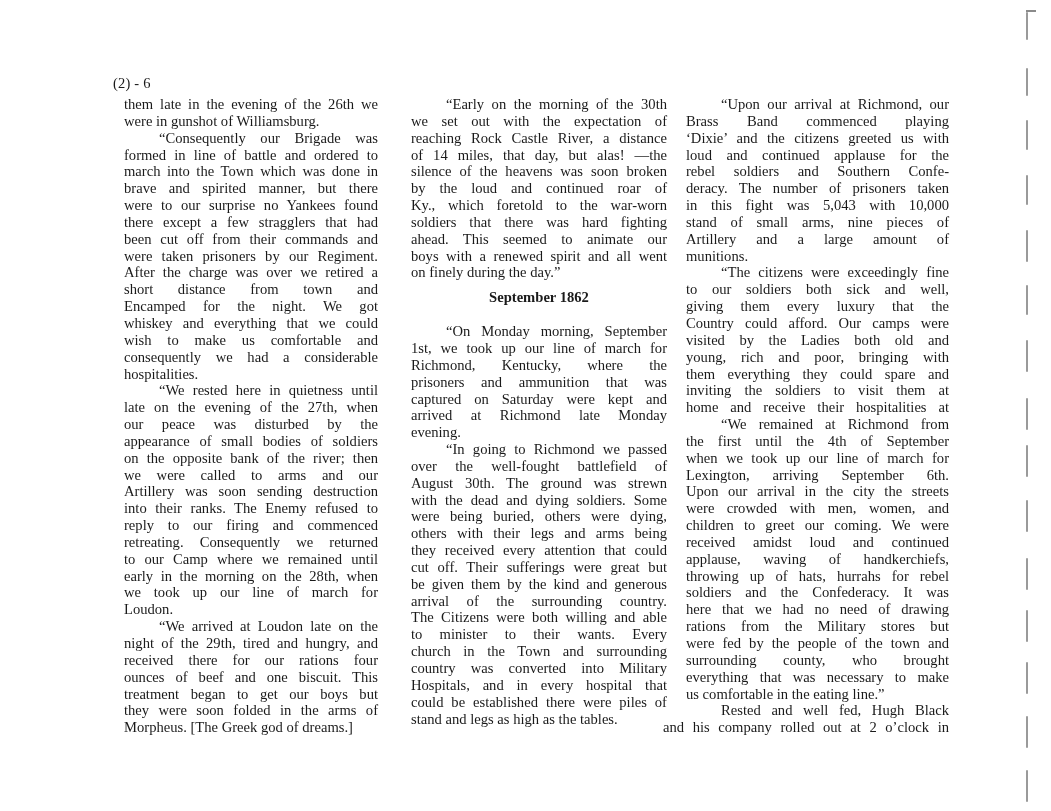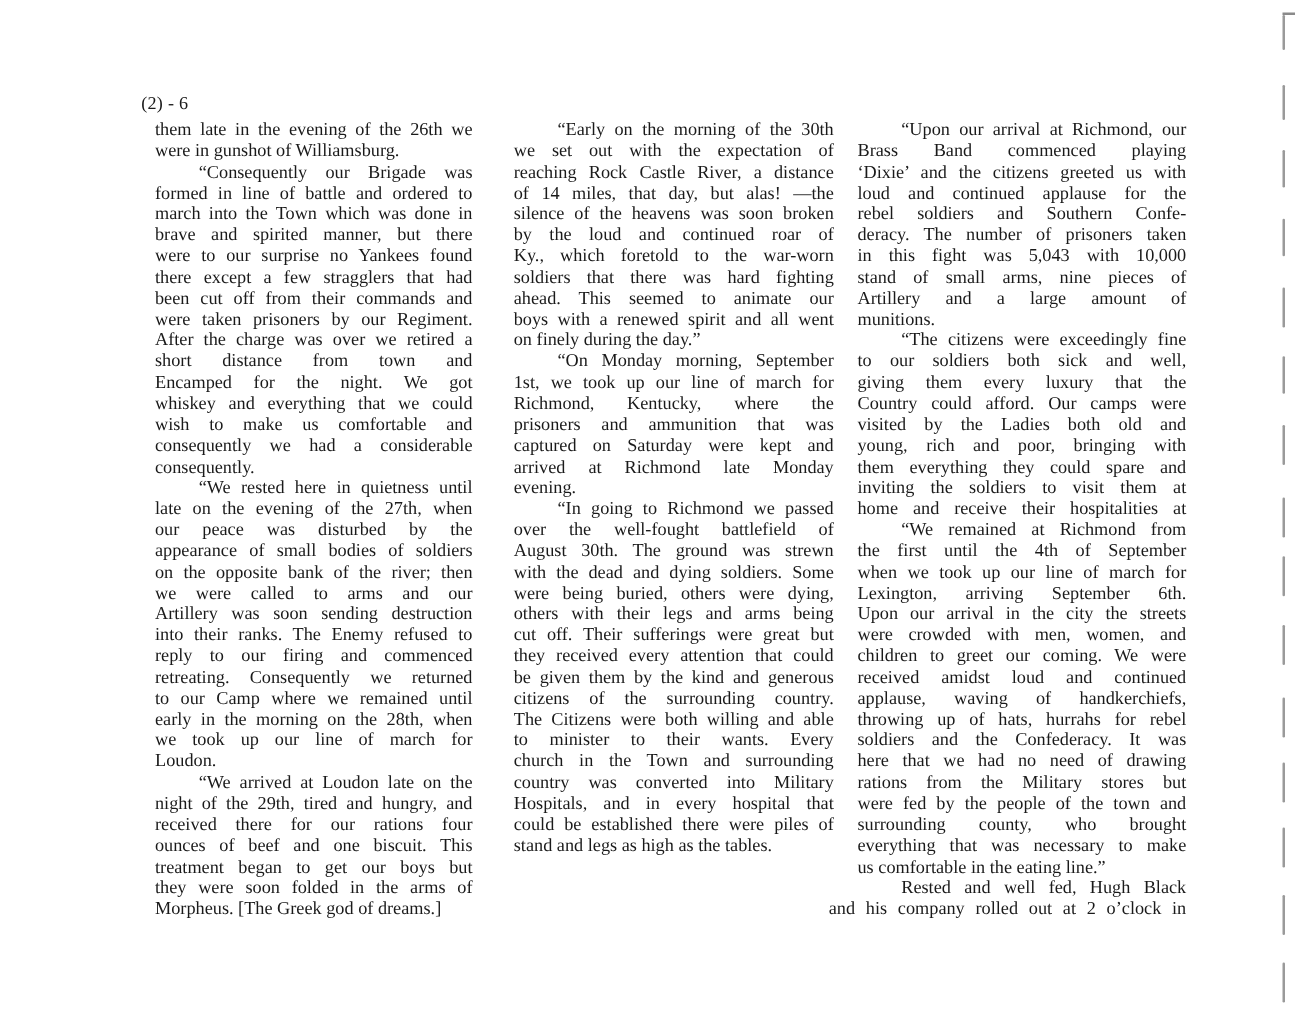--- a/index.html
+++ b/index.html
@@ -42,21 +42,21 @@
     <span class="line">were to our surprise no Yankees found</span>
     <span class="line">there except a few stragglers that had</span>
     <span class="line">been cut off from their commands and</span>
     <span class="line">were taken prisoners by our Regiment.</span>
     <span class="line">After the charge was over we retired a</span>
     <span class="line">short distance from town and</span>
     <span class="line">Encamped for the night.  We got</span>
     <span class="line">whiskey and everything that we could</span>
     <span class="line">wish to make us comfortable and</span>
     <span class="line">consequently we had a considerable</span>
-    <span class="line last">consequently.</span>
+    <span class="line last">hospitalities.</span>
     <span class="line indent">“We rested here in quietness until</span>
     <span class="line">late on the evening of the 27th, when</span>
     <span class="line">our peace was disturbed by the</span>
     <span class="line">appearance of small bodies of soldiers</span>
     <span class="line">on the opposite bank of the river; then</span>
     <span class="line">we were called to arms and our</span>
     <span class="line">Artillery was soon sending destruction</span>
     <span class="line">into their ranks.  The Enemy refused to</span>
     <span class="line">reply to our firing and commenced</span>
     <span class="line">retreating.  Consequently we returned</span>
@@ -79,38 +79,39 @@
       <span class="line">reaching Rock Castle River, a distance</span>
       <span class="line">of 14 miles, that day, but alas! —the</span>
       <span class="line">silence of the heavens was soon broken</span>
       <span class="line">by the loud and continued roar of</span>
       <span class="line">Ky., which foretold to the war-worn</span>
       <span class="line">soldiers that there was hard fighting</span>
       <span class="line">ahead.  This seemed to animate our</span>
       <span class="line">boys with a renewed spirit and all went</span>
       <span class="line last">on finely during the day.”</span>
     </div>
+  <div class="heading">September 1862</div>
   <div id="col2-after">
       <span class="line indent">“On Monday morning, September</span>
       <span class="line">1st, we took up our line of march for</span>
       <span class="line">Richmond, Kentucky, where the</span>
       <span class="line">prisoners and ammunition that was</span>
       <span class="line">captured on Saturday were kept and</span>
       <span class="line">arrived at Richmond late Monday</span>
       <span class="line last">evening.</span>
       <span class="line indent">“In going to Richmond we passed</span>
       <span class="line">over the well-fought battlefield of</span>
       <span class="line">August 30th.  The ground was strewn</span>
       <span class="line">with the dead and dying soldiers.  Some</span>
       <span class="line">were being buried, others were dying,</span>
       <span class="line">others with their legs and arms being</span>
+      <span class="line">they received every attention that could</span>
       <span class="line">cut off.  Their sufferings were great but</span>
-      <span class="line">they received every attention that could</span>
       <span class="line">be given them by the kind and generous</span>
-      <span class="line">citizens of the surrounding country.</span>
+      <span class="line">arrival of the surrounding country.</span>
       <span class="line">The Citizens were both willing and able</span>
       <span class="line">to minister to their wants.  Every</span>
       <span class="line">church in the Town and surrounding</span>
       <span class="line">country was converted into Military</span>
       <span class="line">Hospitals, and in every hospital that</span>
       <span class="line">could be established there were piles of</span>
       <span class="line last">stand and legs as high as the tables.</span>
     </div>
 </div>
 <div class="col col3" id="col3">

